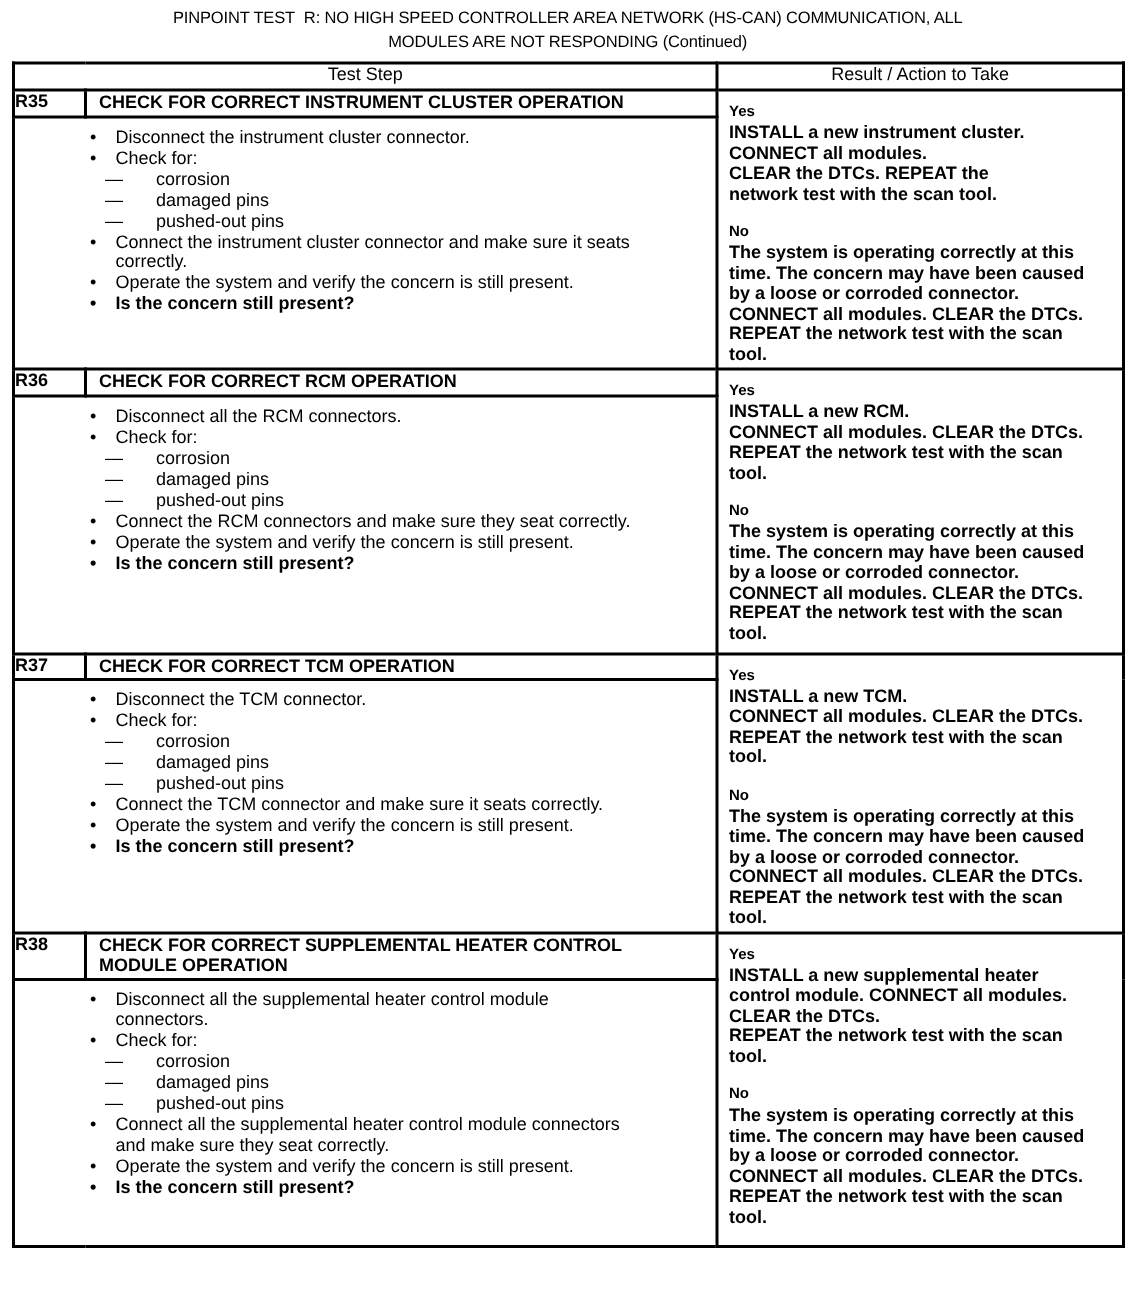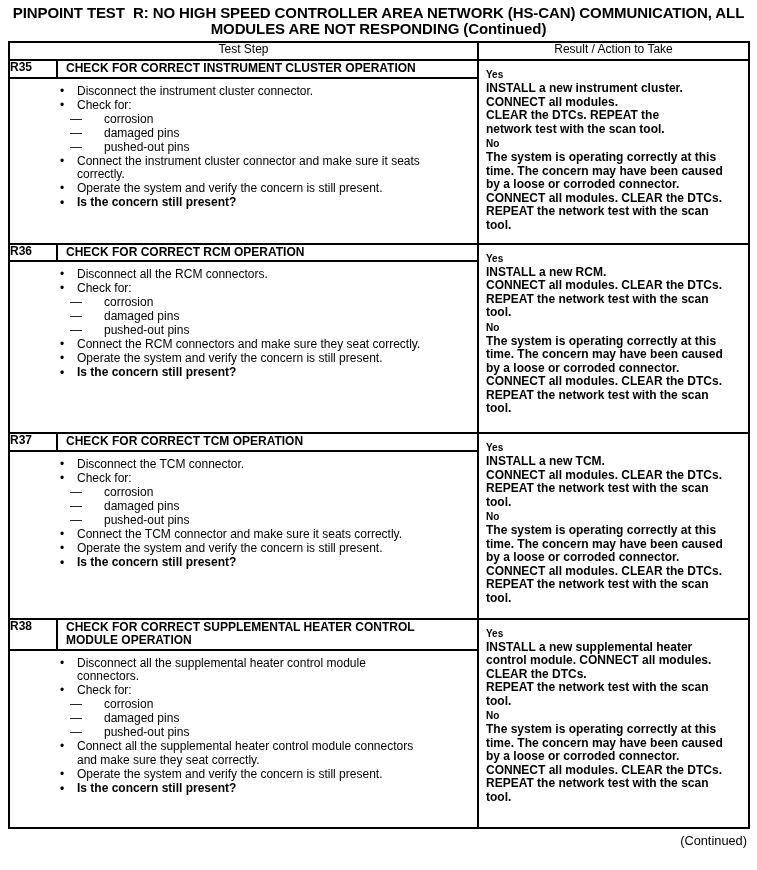--- a/index.html
+++ b/index.html
@@ -3,21 +3,21 @@
 <meta charset="utf-8">
 <style>
   * { margin: 0; padding: 0; box-sizing: border-box; }
   html, body {
     width: 757px; height: 870px;
     background: #fff; color: #000;
     font-family: "Liberation Sans", sans-serif;
   }
   .page { padding-top: 5px; }
   .title {
-    font-weight: bold; font-size: 15px; line-height: 15.5px;
+    font-weight: normal; font-size: 11px; line-height: 15.5px;
     text-align: center; white-space: pre-line;
     margin: 0 6px 5px 6px; letter-spacing: -0.1px;
   }
   table.pinpoint {
     border-collapse: collapse;
     margin-left: 8px;
     width: 740px;
     table-layout: fixed;
   }
   table.pinpoint td {
@@ -40,21 +40,21 @@
   }
   td.steps { padding-top: 6px; }
   .li { position: relative; padding-left: 67px; margin-bottom: 0.5px; }
   .li .glyph { position: absolute; left: 50px; top: 0; }
   .li.d { padding-left: 94px; }
   .li.d .glyph { left: 60px; }
   .li .t { white-space: pre-line; }
   .li.bold { font-weight: bold; }
   td.result { padding: 7px 4px 2px 7px; }
   .ynlabel { font-weight: bold; font-size: 10px; line-height: 14px; }
-  .nolabel { margin-top: 1px; }
+  .nolabel { margin-top: 12px; }
   .rtext { white-space: pre-line; font-weight: bold; }
   .footer {
     text-align: right; font-size: 12.8px;
     margin: 4px 10px 0 0;
   }
 </style>
 </head>
 <body>
 
 <div class="page">
@@ -199,15 +199,14 @@
         <div class="li d"><span class="glyph">—</span><span class="t">pushed-out pins</span></div>
         <div class="li"><span class="glyph">•</span><span class="t">Connect all the supplemental heater control module connectors
 and make sure they seat correctly.</span></div>
         <div class="li"><span class="glyph">•</span><span class="t">Operate the system and verify the concern is still present.</span></div>
         <div class="li bold"><span class="glyph">•</span><span class="t">Is the concern still present?</span></div>
       </td>
     </tr>
   </tbody>
     </table>
 
-  <div class="footer">(Continued)</div>
 
 </div>
 
 </body></html>

